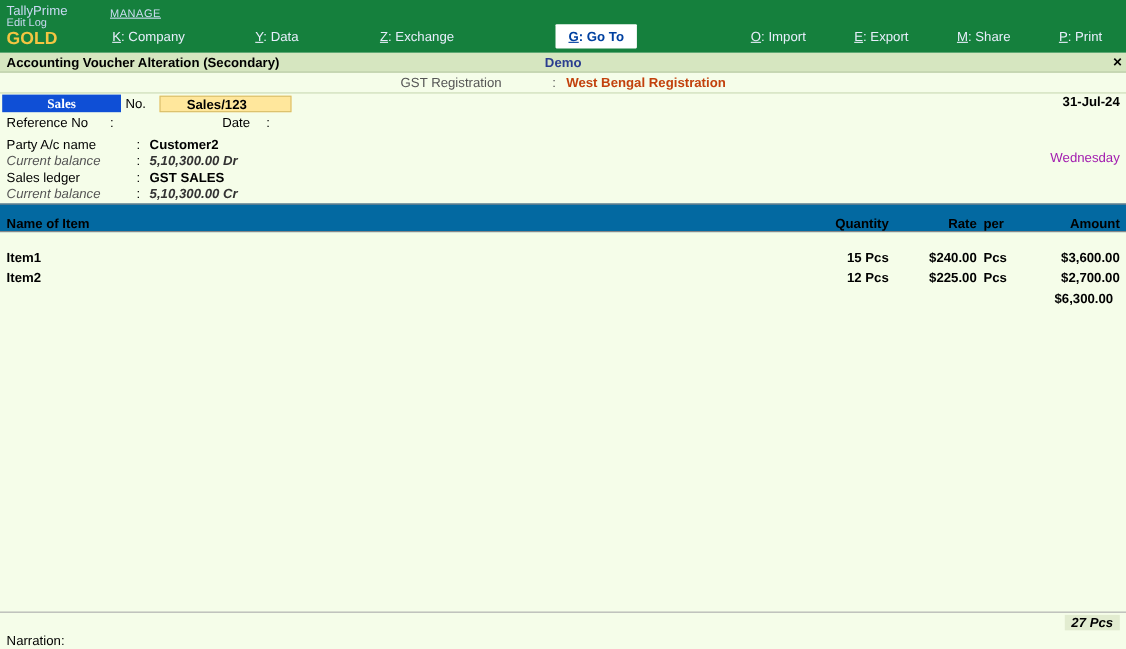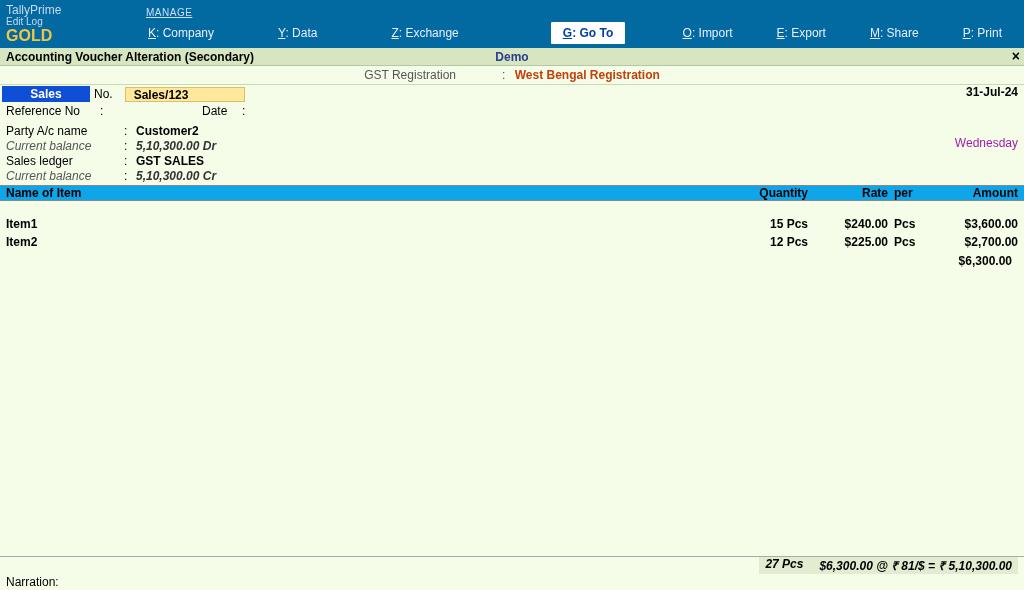--- a/index.html
+++ b/index.html
@@ -7,26 +7,25 @@
     font-family: Arial, Helvetica, sans-serif;
     font-size: 12px;
     width: 1024px;
     height: 590px;
     overflow: hidden;
     background: #f5fde9;
     color: #000;
   }
   
   .topbar {
-    background: #0369a1;
+    background: #15803d;
     color: #fff;
     height: 48px;
     display: flex;
     align-items: stretch;
-    gap: 46px;
   }
   .brand-col {
     width: 90px;
     padding-left: 6px;
     display: flex;
     flex-direction: column;
     justify-content: center;
   }
   .brand-name { color: #c9d9f3; font-size: 12px; line-height: 12px; }
   .brand-sub  { color: #c9d9f3; font-size: 10px; line-height: 10px; margin-top: 1px; }
@@ -116,34 +115,35 @@
   .vhdr {
     position: relative;
     border-top: 1px solid #c9d9b3;
   }
   .vhdr-row1 {
     height: 18px;
     display: flex;
     align-items: center;
   }
   .vtype-badge {
-    width: 88px;
+    width: 108px;
     background: #0f4fd6;
     color: #fff;
     text-align: center;
     font-weight: bold;
     height: 16px;
     line-height: 16px;
     margin-left: 2px;
+    font-family: Liberation Serif, serif;
   }
   .vno-lbl { margin-left: 4px; }
   .vno-val {
     background: #ffe79c;
     border: 1px solid #d9be6b;
-    padding: 0 8px;
+    padding: 0 24px;
     margin-left: 12px;
     width: 120px;
     display: inline-block;
     height: 15px;
     line-height: 15px;
     font-weight: bold;
   }
   .vdate-right {
     position: absolute;
     right: 6px;
@@ -175,22 +175,22 @@
   .kvrow .lbl { width: 118px; color: #000; }
   .kvrow .lbl.ital { font-style: italic; color: #555; }
   .kvrow .colon { width: 12px; }
   .kvrow .val { font-weight: bold; }
   .kvrow .val.ital { font-style: italic; font-weight: bold; color: #333; }
 
   
   .items-hdr {
     border-top: 1px solid #888;
     border-bottom: 1px solid #888;
-    background: #0ea5e9;
-    height: 16px;
+    background: #0369a1;
+    height: 26px;
     display: flex;
     align-items: flex-end;
     font-weight: bold;
     font-size: 12px;
     padding: 0 6px;
   }
   .col-name { flex: 1; }
   .col-qty  { width: 80px; text-align: right; }
   .col-rate { width: 80px; text-align: right; }
   .col-per  { width: 40px; padding-left: 6px; }
@@ -394,21 +394,20 @@
       <div class="col-rate"></div>
       <div class="col-per"></div>
       <div class="col-amt">$6,300.00</div>
     </div>
   </div>
 
   <div class="footer">
     <div class="footer-top">
       <div class="footer-summary">
         <span>27 Pcs</span>
-        <span>$6,300.00 @ ₹ 81/$ = ₹ 5,10,300.00</span>
       </div>
     </div>
     <div class="footer-bottom">
       <span>Narration:</span>
     </div>
   </div>
 
 </div>
 
 </body></html>

